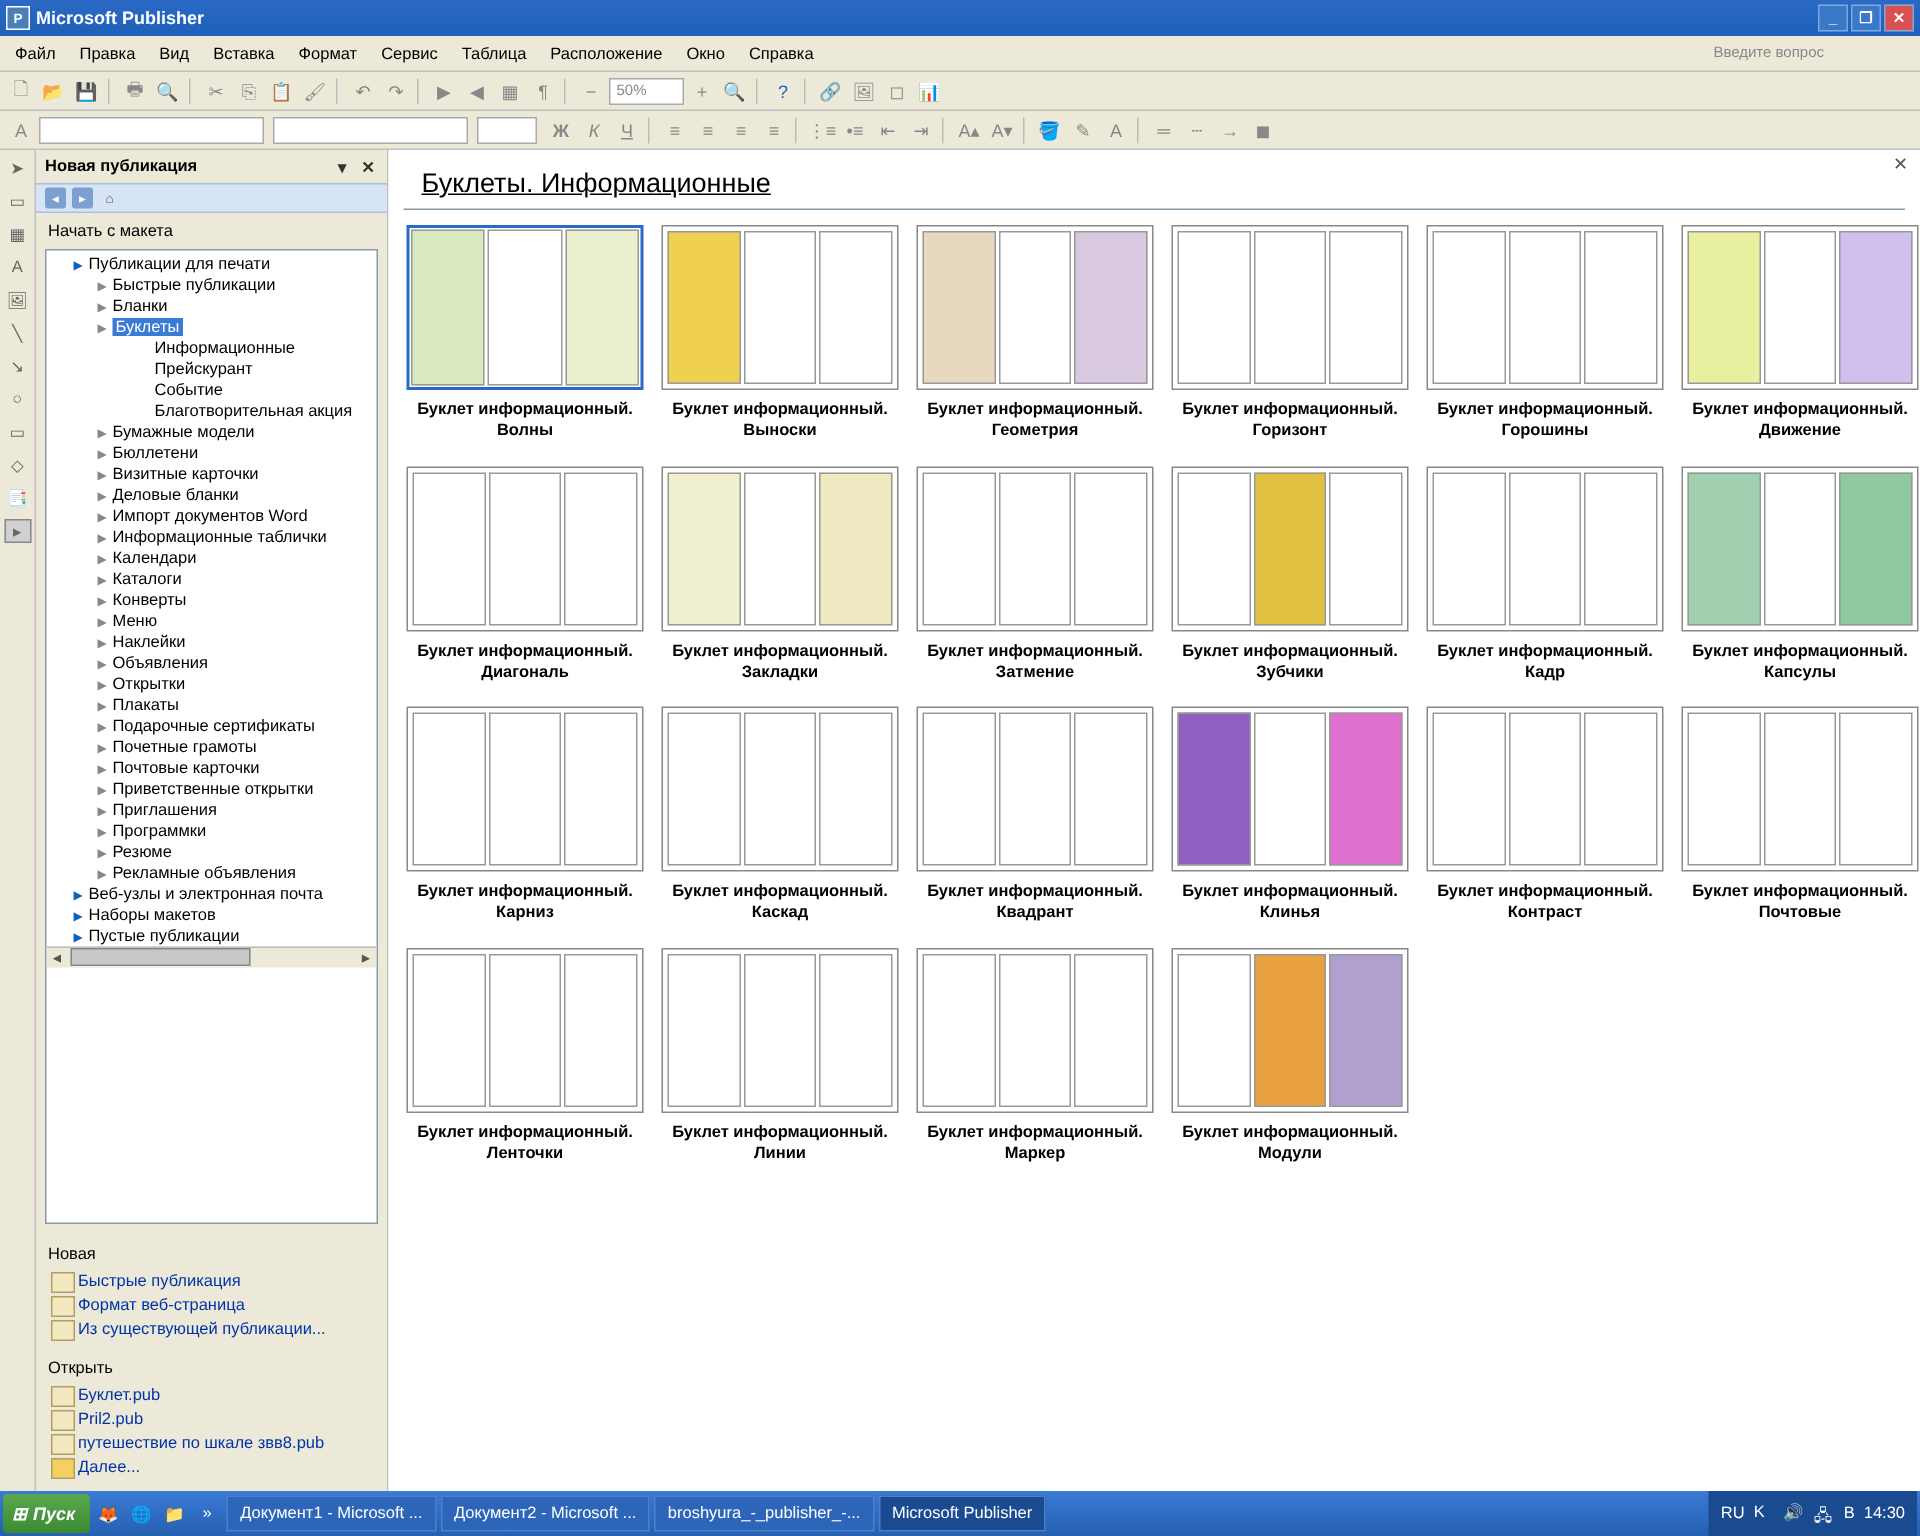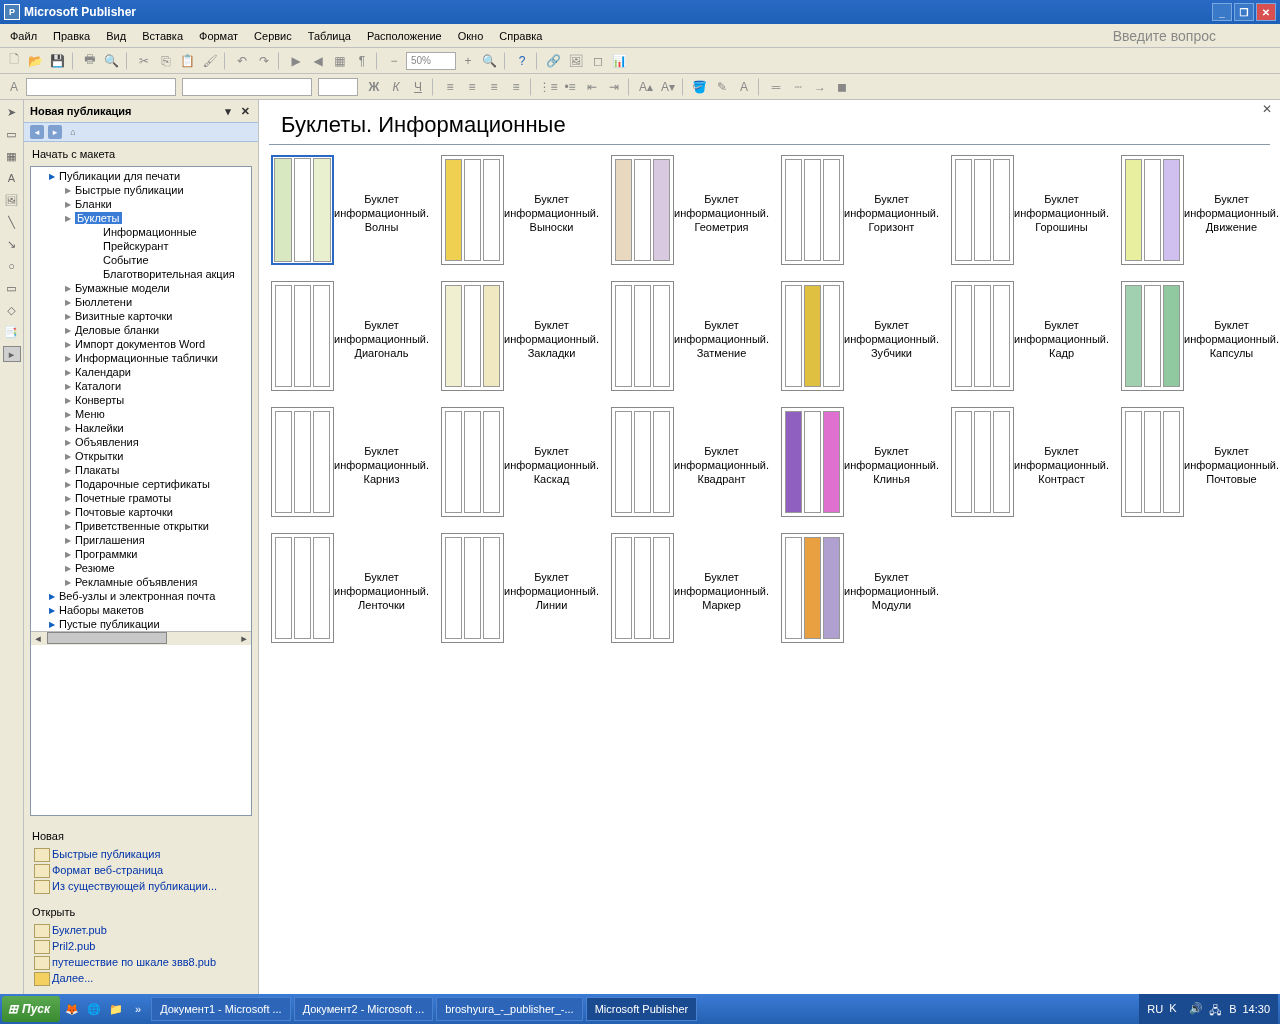--- a/index.html
+++ b/index.html
@@ -5,21 +5,21 @@
 * { box-sizing: border-box; margin: 0; padding: 0; font-family: Tahoma, sans-serif; }
 body { width: 1280px; height: 1024px; background: #ece9d8; overflow: hidden; font-size: 11px; display: flex; flex-direction: column; }
 .titlebar { height: 24px; background: linear-gradient(#2a6ac4, #1e5fb8); color: #fff; display: flex; align-items: center; padding: 0 4px; font-size: 12px; }
 .titlebar .app-icon { width: 16px; height: 16px; background: #4a7fb8; border: 1px solid #fff; margin-right: 4px; display: flex; align-items: center; justify-content: center; font-size: 9px; font-weight: bold; }
 .titlebar .title { flex: 1; font-weight: bold; }
 .winbtns { display: flex; gap: 2px; }
 .winbtn { width: 20px; height: 18px; background: #3a78c8; border: 1px solid #7aa8e0; display: flex; align-items: center; justify-content: center; color: #fff; font-size: 10px; font-weight: bold; }
 .winbtn.close { background: #d85050; }
 .menubar { height: 24px; display: flex; align-items: center; padding: 0 4px; gap: 4px; background: #ece9d8; border-bottom: 1px solid #c0c0c0; }
 .menubar .mitem { padding: 2px 6px; cursor: default; }
-.ask-box { margin-left: auto; color: #888; font-size: 14px; padding-right: 60px; }
+.ask-box { margin-left: auto; color: #888; font-size: 10px; padding-right: 60px; }
 .toolbar { height: 26px; display: flex; align-items: center; padding: 0 4px; gap: 2px; background: #ece9d8; border-bottom: 1px solid #c0c0c0; }
 .tbtn { width: 20px; height: 20px; display: flex; align-items: center; justify-content: center; color: #888; font-size: 12px; border: 1px solid transparent; }
 .tbtn.sep { width: 4px; border-left: 1px solid #bbb; margin: 0 2px; height: 18px; }
 .zoom-box { width: 50px; height: 18px; border: 1px solid #aaa; background: #fff; color: #888; font-size: 10px; padding: 0 4px; display: flex; align-items: center; }
 .toolbar2 { height: 26px; display: flex; align-items: center; padding: 0 4px; gap: 2px; background: #ece9d8; border-bottom: 1px solid #c0c0c0; }
 .combo { height: 18px; border: 1px solid #aaa; background: #fff; margin-right: 4px; }
 .main-area { flex: 1; display: flex; overflow: hidden; background: #fff; }
 .left-rail { width: 24px; background: #ece9d8; border-right: 1px solid #c0c0c0; display: flex; flex-direction: column; align-items: center; gap: 6px; padding-top: 4px; }
 .left-rail .rtool { width: 16px; height: 16px; color: #666; font-size: 11px; display: flex; align-items: center; justify-content: center; }
 .task-pane { width: 235px; background: #ece9d8; border-right: 1px solid #c0c0c0; display: flex; flex-direction: column; overflow: hidden; }
@@ -39,24 +39,24 @@
 .tree-item.selected span.lbl { background: #3a7bd5; color: #fff; padding: 0 2px; }
 .tree-scroll-h { height:14px; background:#ece9d8; border-top:1px solid #bbb; position:sticky; bottom:0; display:flex;}
 .tree-scroll-h .thumb{ width:120px; height:12px; background:#c8c8c8; border:1px solid #888; margin-left:2px;}
 .tree-scroll-h .arr{ width:14px; display:flex; align-items:center; justify-content:center; color:#555;}
 .bottom-section { padding: 4px 8px 8px; }
 .blink { color: #0033aa; padding: 2px 0 2px 20px; cursor: default; position: relative; font-size: 11px;}
 .blink::before { content: ""; position: absolute; left: 2px; top: 2px; width: 14px; height: 12px; background: #f4e8c0; border: 1px solid #b0a060; }
 .blink.folder::before { background: #f4d060; }
 .gallery { flex: 1; background: #fff; display: flex; flex-direction: column; overflow: hidden; position:relative;}
 .gallery-close { position:absolute; top:2px; right:4px; width:14px; font-size:12px; color:#555; cursor:default;}
-.gallery-title { font-size: 22px; padding: 12px 12px 6px; border-bottom: 1px solid #8899aa; margin: 0 10px 10px; }
+.gallery-title { font-size: 18px; padding: 12px 12px 6px; border-bottom: 1px solid #8899aa; margin: 0 10px 10px; text-decoration: underline; }
 .gallery-grid { flex: 1; overflow: auto; padding: 0 12px 12px; }
 .grow { display: flex; gap: 12px; margin-bottom: 16px; }
-.gitem { width: 158px; display: flex; flex-direction: row; align-items: center; }
+.gitem { width: 158px; display: flex; flex-direction: column; align-items: center; font-weight: bold; }
 .gitem.selected .thumb { border: 2px solid #2a6ac4; padding:1px;}
 .thumb { width: 158px; height: 110px; border: 1px solid #888; background: #fff; display: flex; gap: 2px; padding: 3px; }
 .panel { flex: 1; background: #fafafa; border: 1px solid #999; }
 .gitem .caption { text-align: center; font-size: 11px; margin-top: 6px; line-height: 1.3; }
 .taskbar { height: 30px; background: linear-gradient(#3a7bd5, #2560b0); display: flex; align-items: center; padding: 0 2px; color: #fff; }
 .start-btn { height: 26px; padding: 0 10px 0 6px; background: linear-gradient(#5aa850, #3a8a30); border-radius: 3px; display: flex; align-items: center; font-weight: bold; font-style: italic; gap: 4px; font-size: 12px;}
 .tb-item { height: 24px; padding: 0 8px; margin-left: 3px; background: #2d66b8; border: 1px solid #4a80d0; display: flex; align-items: center; font-size: 11px; max-width: 160px; overflow: hidden; }
 .tb-item.active { background: #1a4a90; }
 .tray { margin-left: auto; background: #1a4a90; height: 30px; display: flex; align-items: center; padding: 0 8px; gap: 6px; font-size: 11px; }
 .tray .ticon { width: 14px; height: 14px; }

